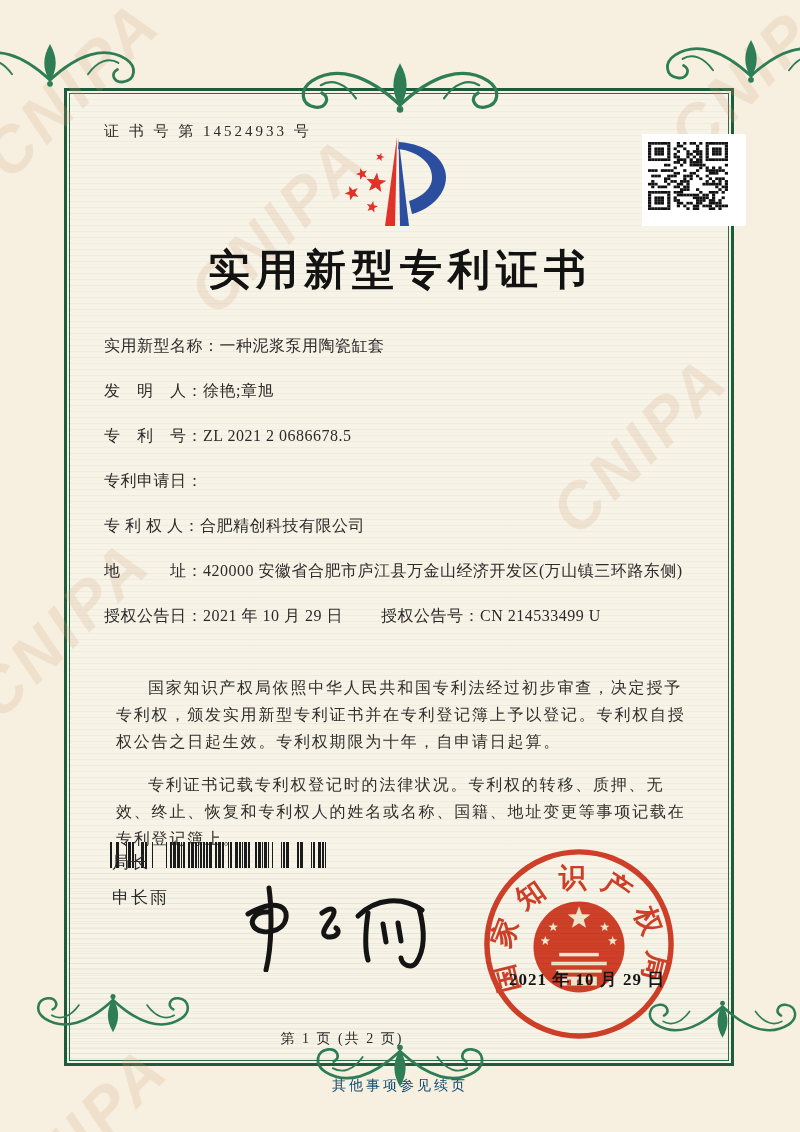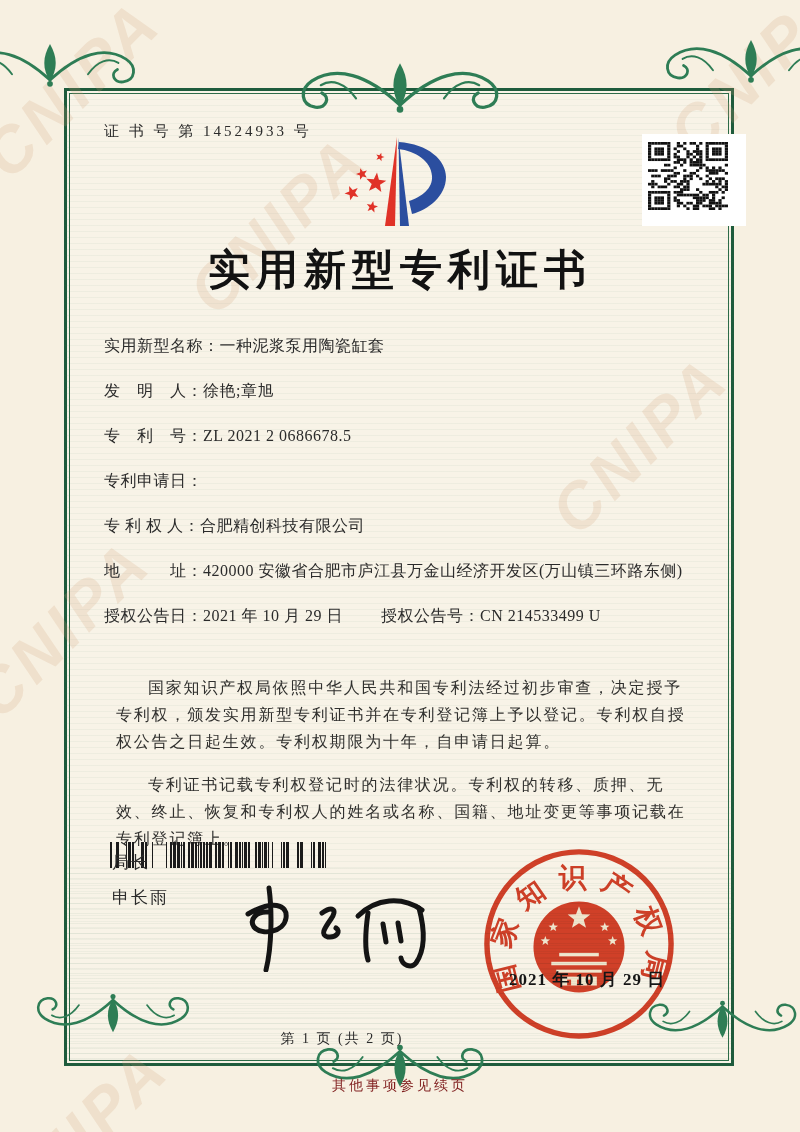--- a/index.html
+++ b/index.html
@@ -64,21 +64,21 @@
   .barcode{position:absolute;left:110px;top:842px;z-index:3;}
   .officer{position:absolute;left:112px;top:851px;z-index:4;font-size:17px;letter-spacing:2px;}
   .officer div{margin-bottom:12px;}
   .signature{position:absolute;left:226px;top:880px;z-index:4;}
   .seal{position:absolute;left:480px;top:840px;z-index:5;mix-blend-mode:multiply;}
   .seal-date{
     position:absolute;left:492px;top:968px;width:190px;text-align:center;z-index:6;
     font-size:17px;letter-spacing:1px;color:#161616;font-weight:bold;
   }
   .footer-page{position:absolute;left:0;top:1030px;width:684px;text-align:center;font-size:14px;letter-spacing:2px;z-index:3;}
-  .footer-note{position:absolute;left:0;top:1077px;width:800px;text-align:center;font-size:14px;letter-spacing:3px;color:#7f1d1d;z-index:3;}
+  .footer-note{position:absolute;left:0;top:1077px;width:800px;text-align:center;font-size:14px;letter-spacing:3px;color:#0c4a6e;z-index:3;}
 </style>
 </head>
 <body>
 
 <div id="wm-layer">
     <div class="watermark" style="left: -38px; top: 52px;">CNIPA</div>
     <div class="watermark" style="left: 168px; top: 188px;">CNIPA</div>
     <div class="watermark" style="left: 530px; top: 408px;">CNIPA</div>
     <div class="watermark" style="left: -48px; top: 592px;">CNIPA</div>
     <div class="watermark" style="left: 648px; top: 30px;">CNIPA</div>

